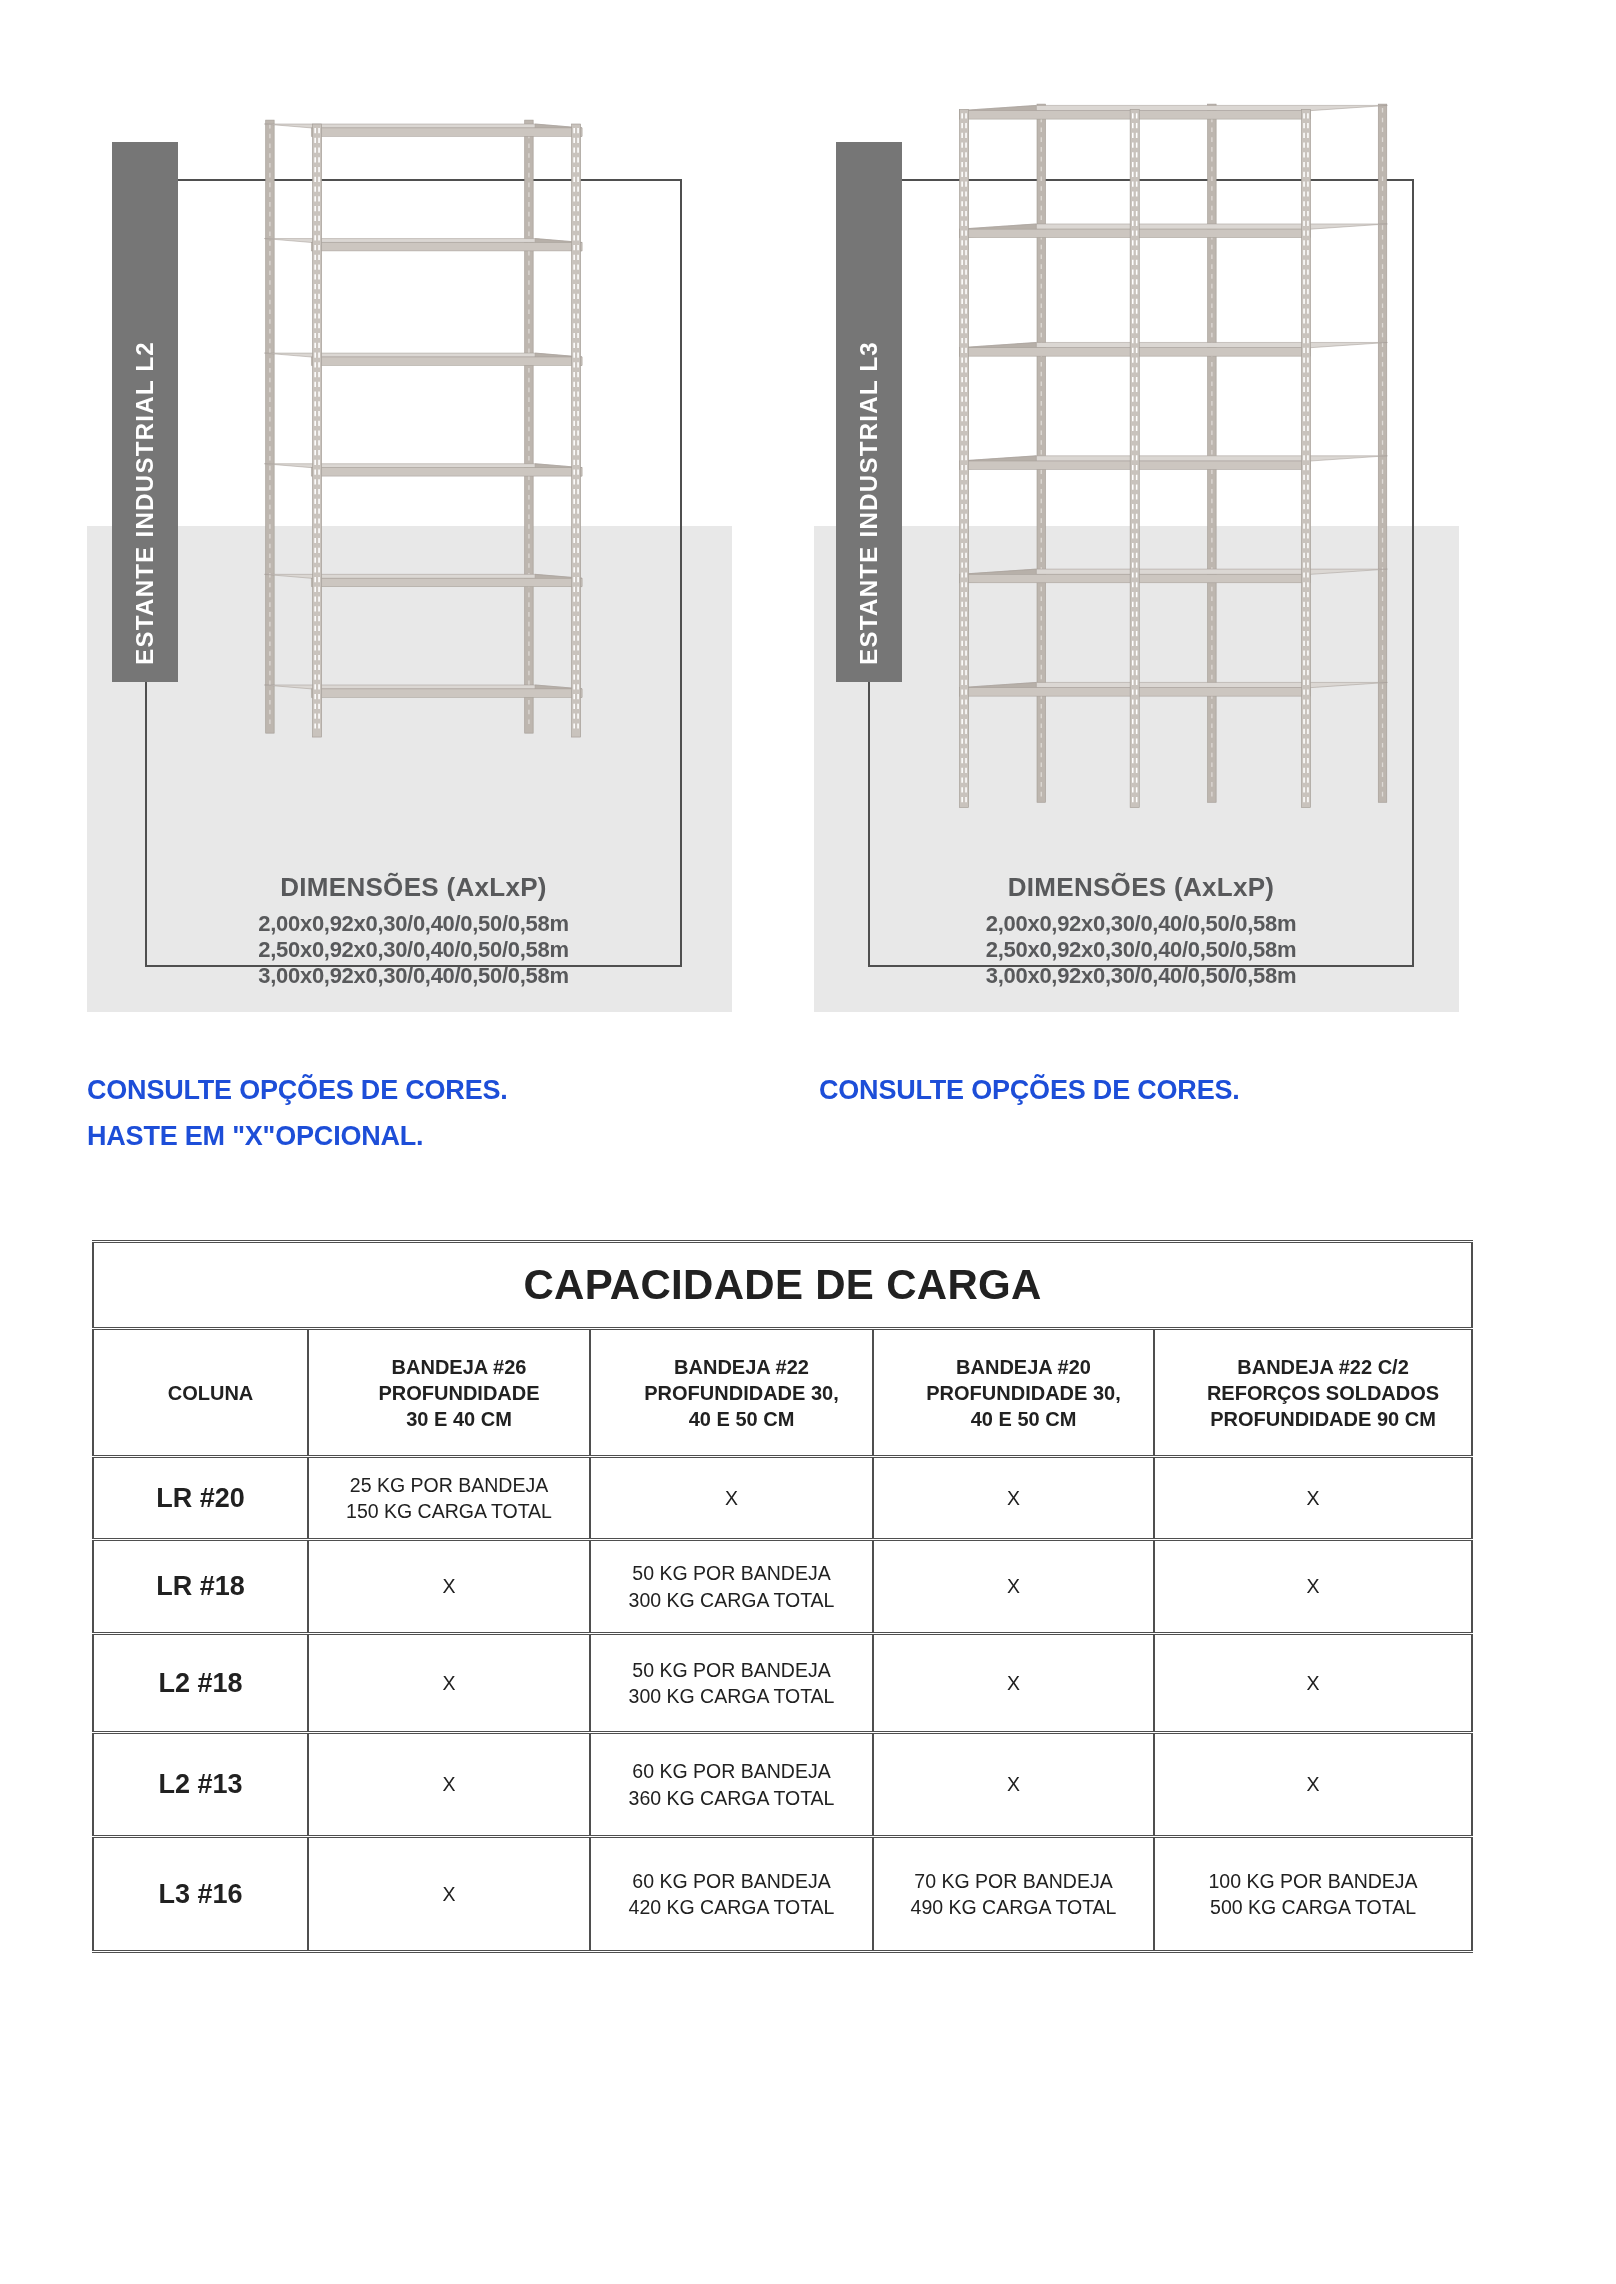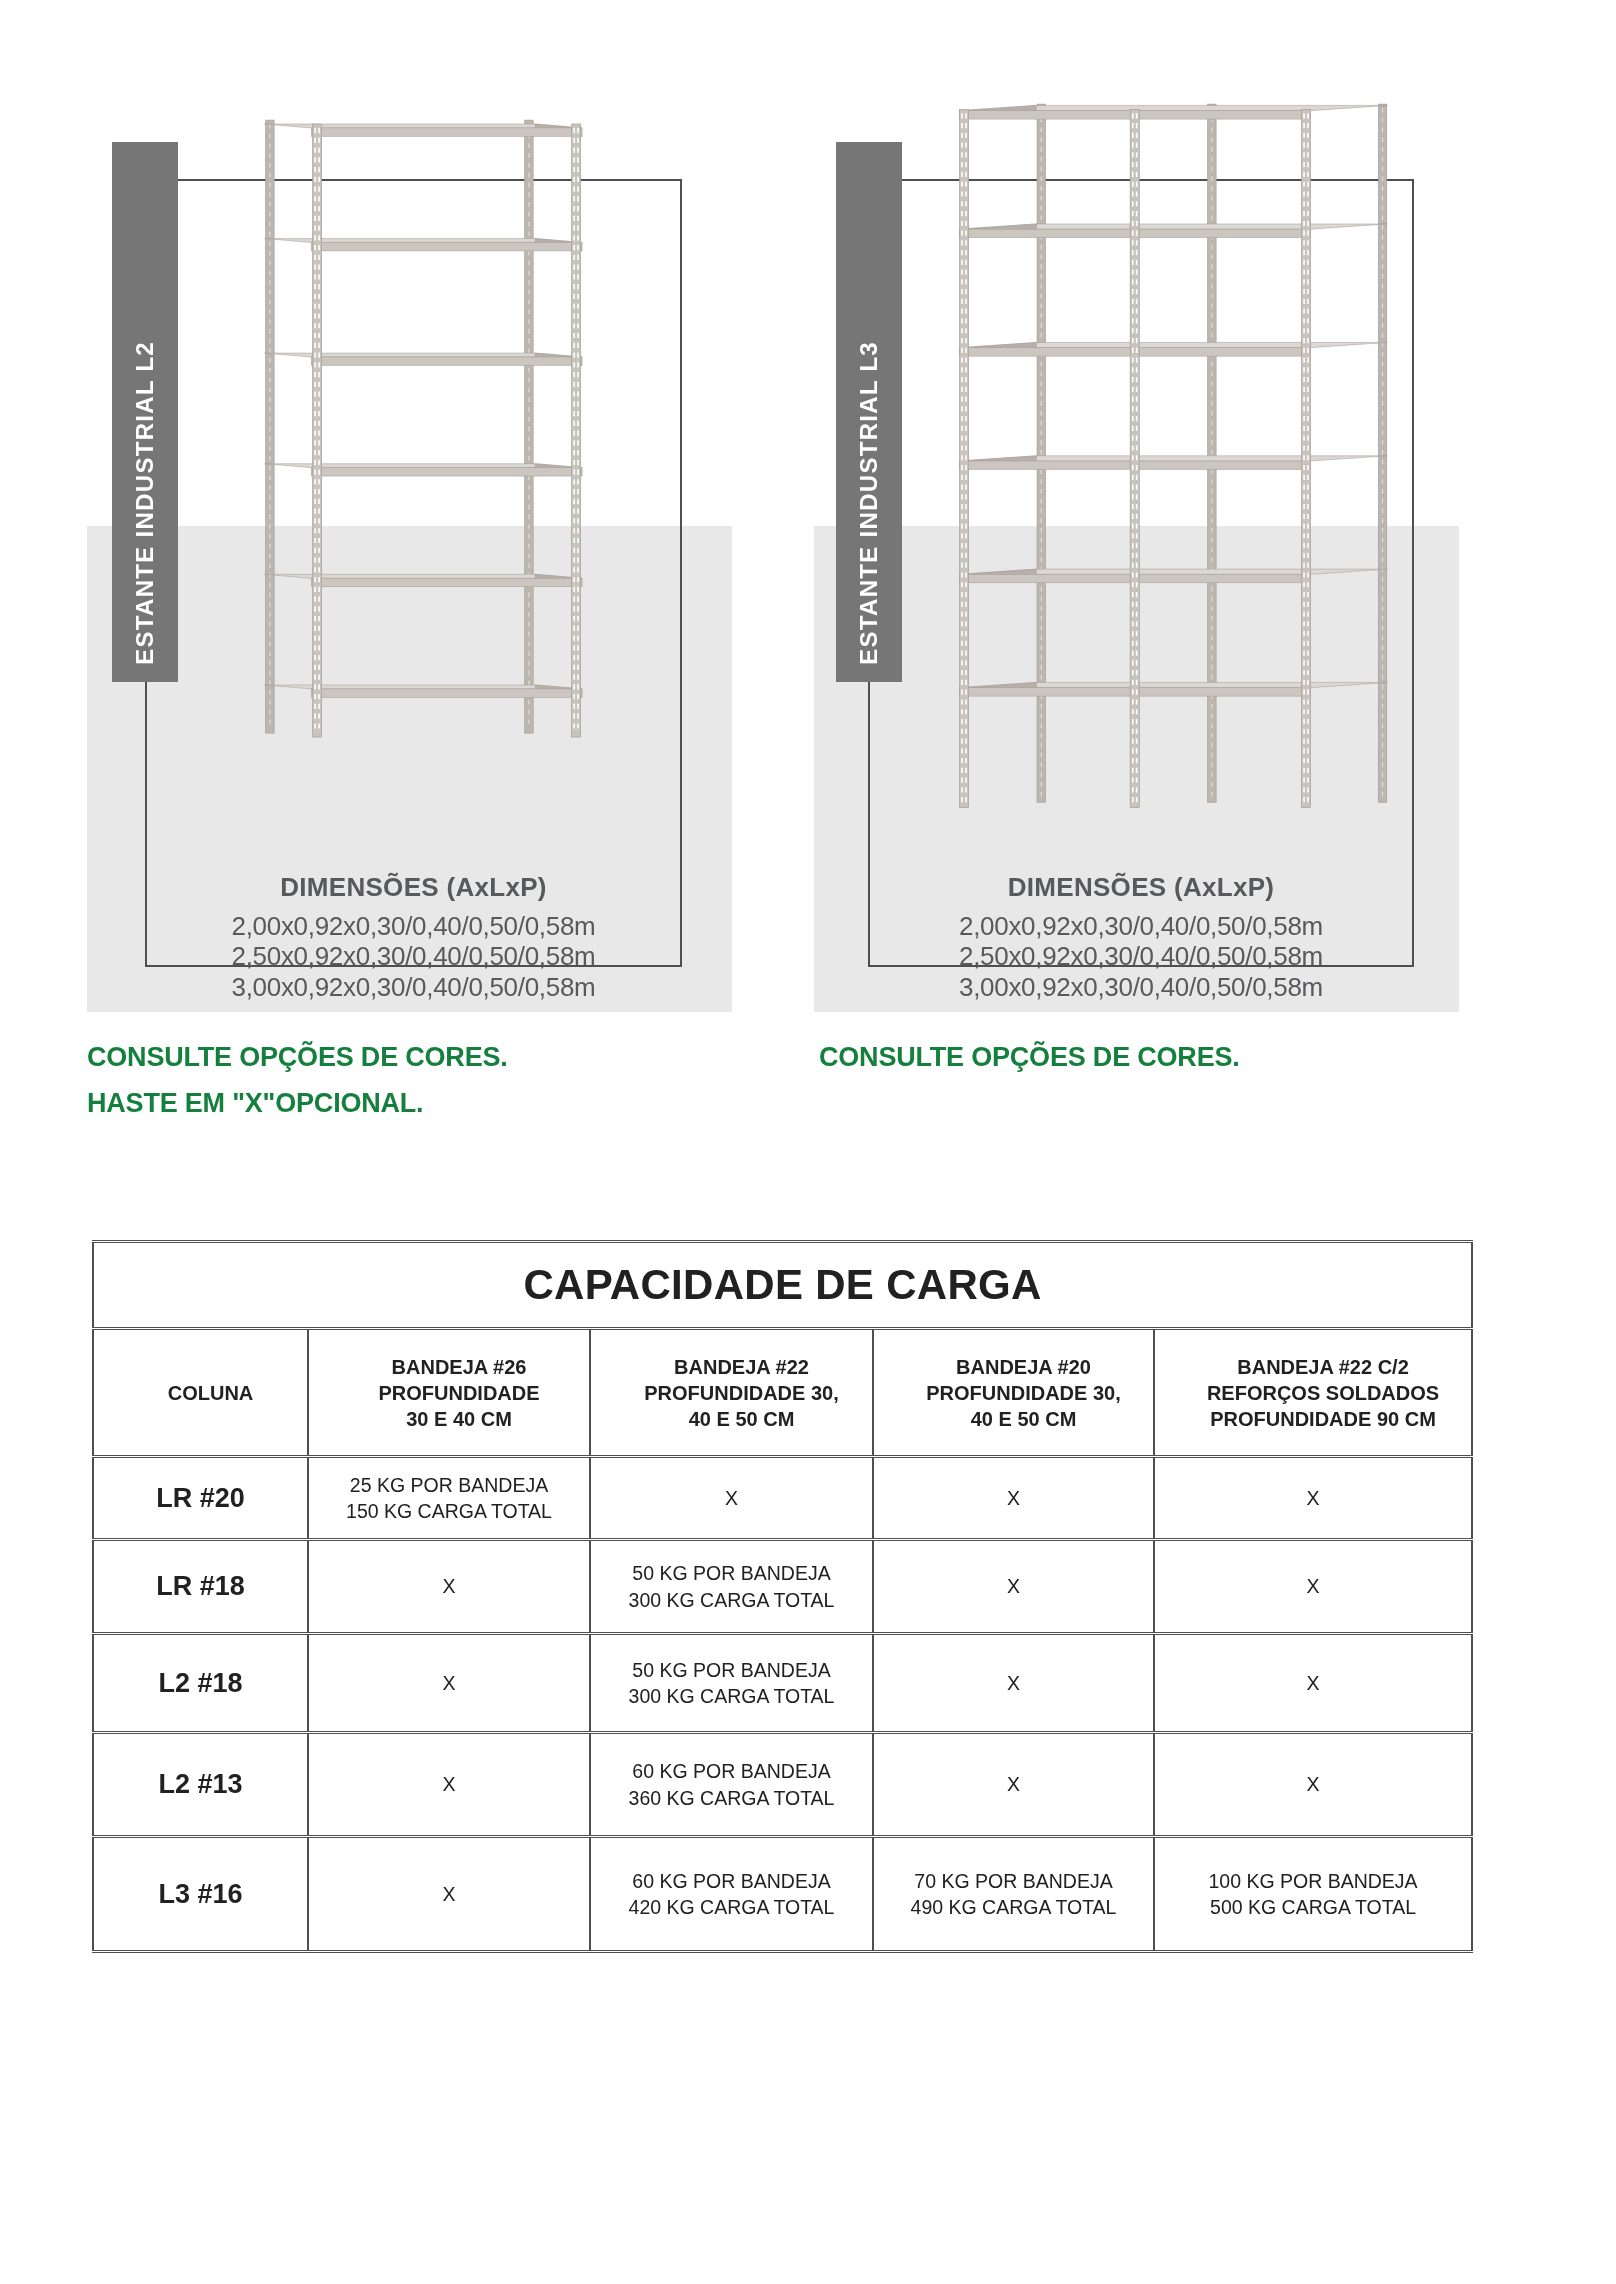--- a/index.html
+++ b/index.html
@@ -80,34 +80,35 @@
   }
   .dims.left  { left: 145px;  width: 537px; }
   .dims.right { left: 868px; width: 546px; }
   .dims-title {
     font-size: 26px;
     font-weight: bold;
     letter-spacing: 0.3px;
     margin-bottom: 7.8px;
   }
   .dims-line {
-    font-size: 26px;
-    font-weight: 400;
+    font-size: 22px;
+    font-weight: 700;
     line-height: 1.18;
     letter-spacing: -0.3px;
   }
 
   
   .note {
     position: absolute;
     font-size: 27px;
     font-weight: bold;
-    color: #15803d;
+    color: #1d4ed8;
     letter-spacing: -0.2px;
     white-space: nowrap;
+    margin-top: 33px;
   }
   .note.n1 { left: 87px;  top: 1042px; }
   .note.n2 { left: 87px;  top: 1088px; }
   .note.n3 { left: 819px; top: 1042px; }
 
   
   .cap-table {
     position: absolute;
     left: 92px;
     top: 1240px;

